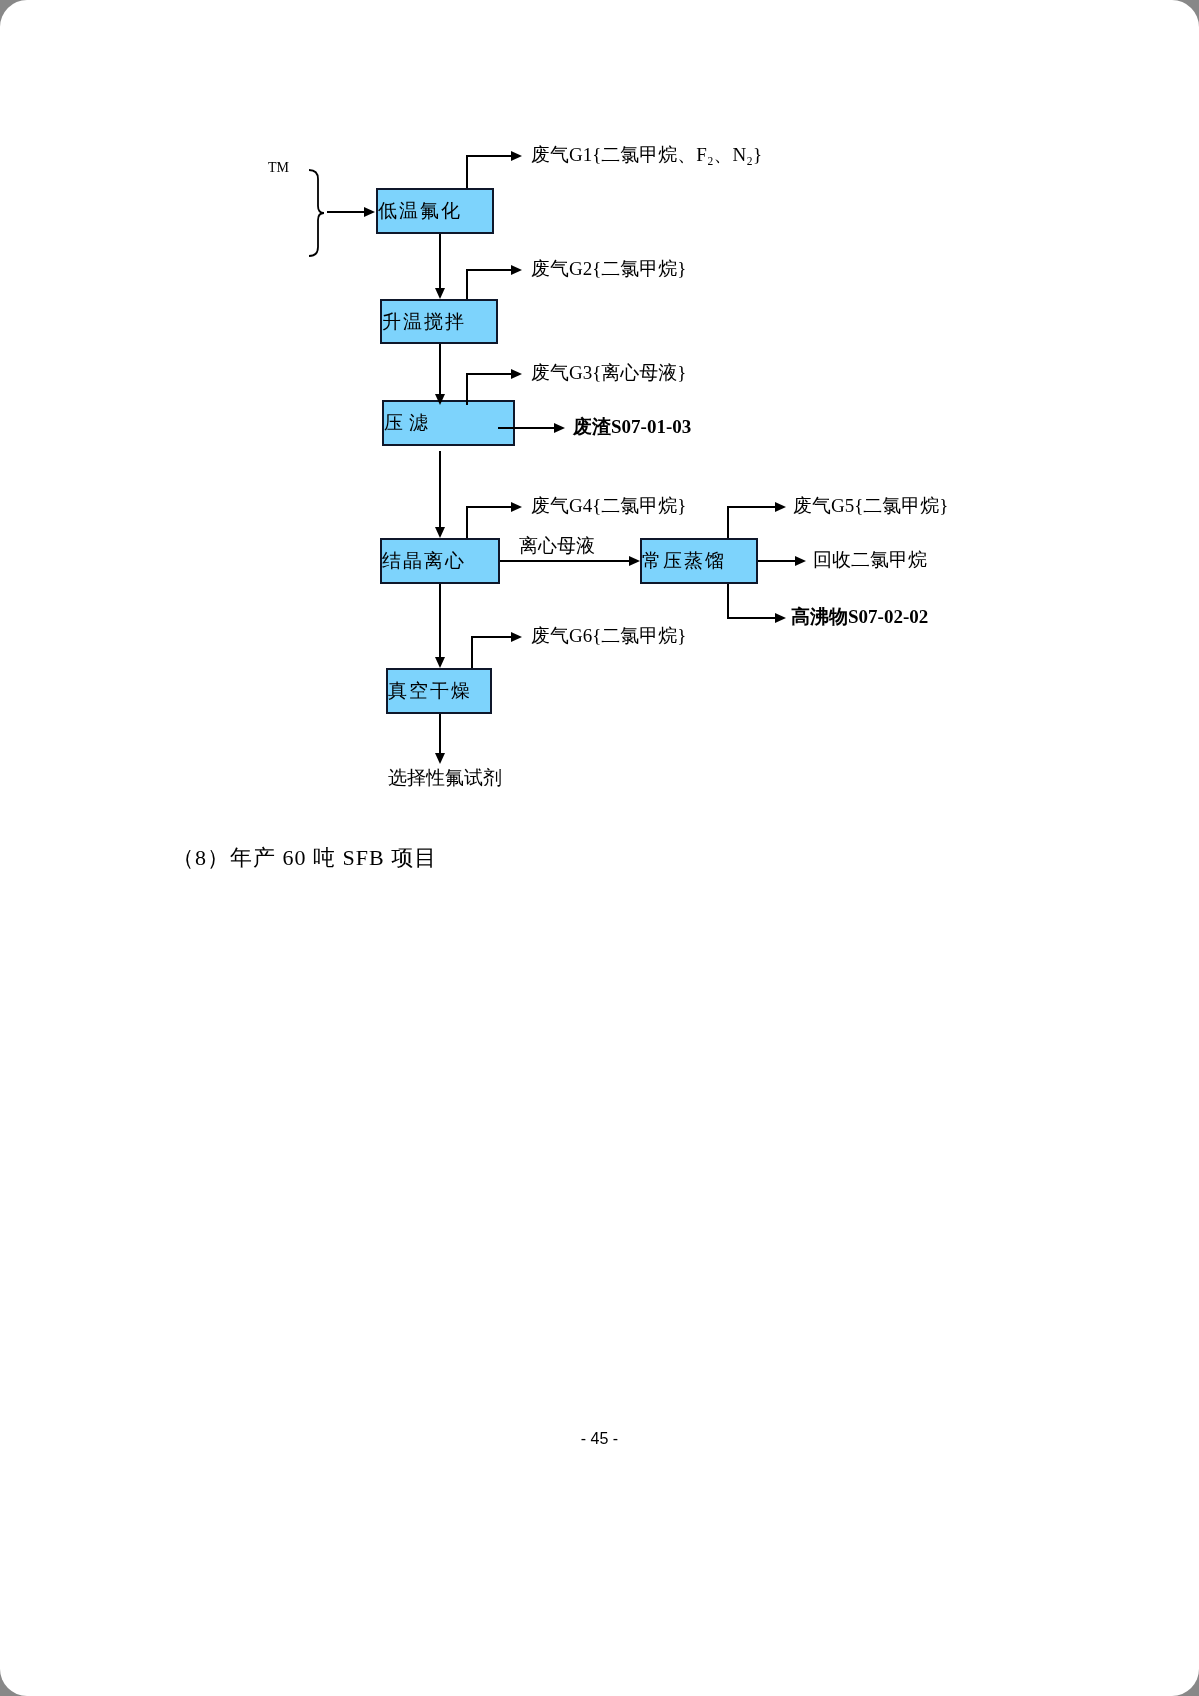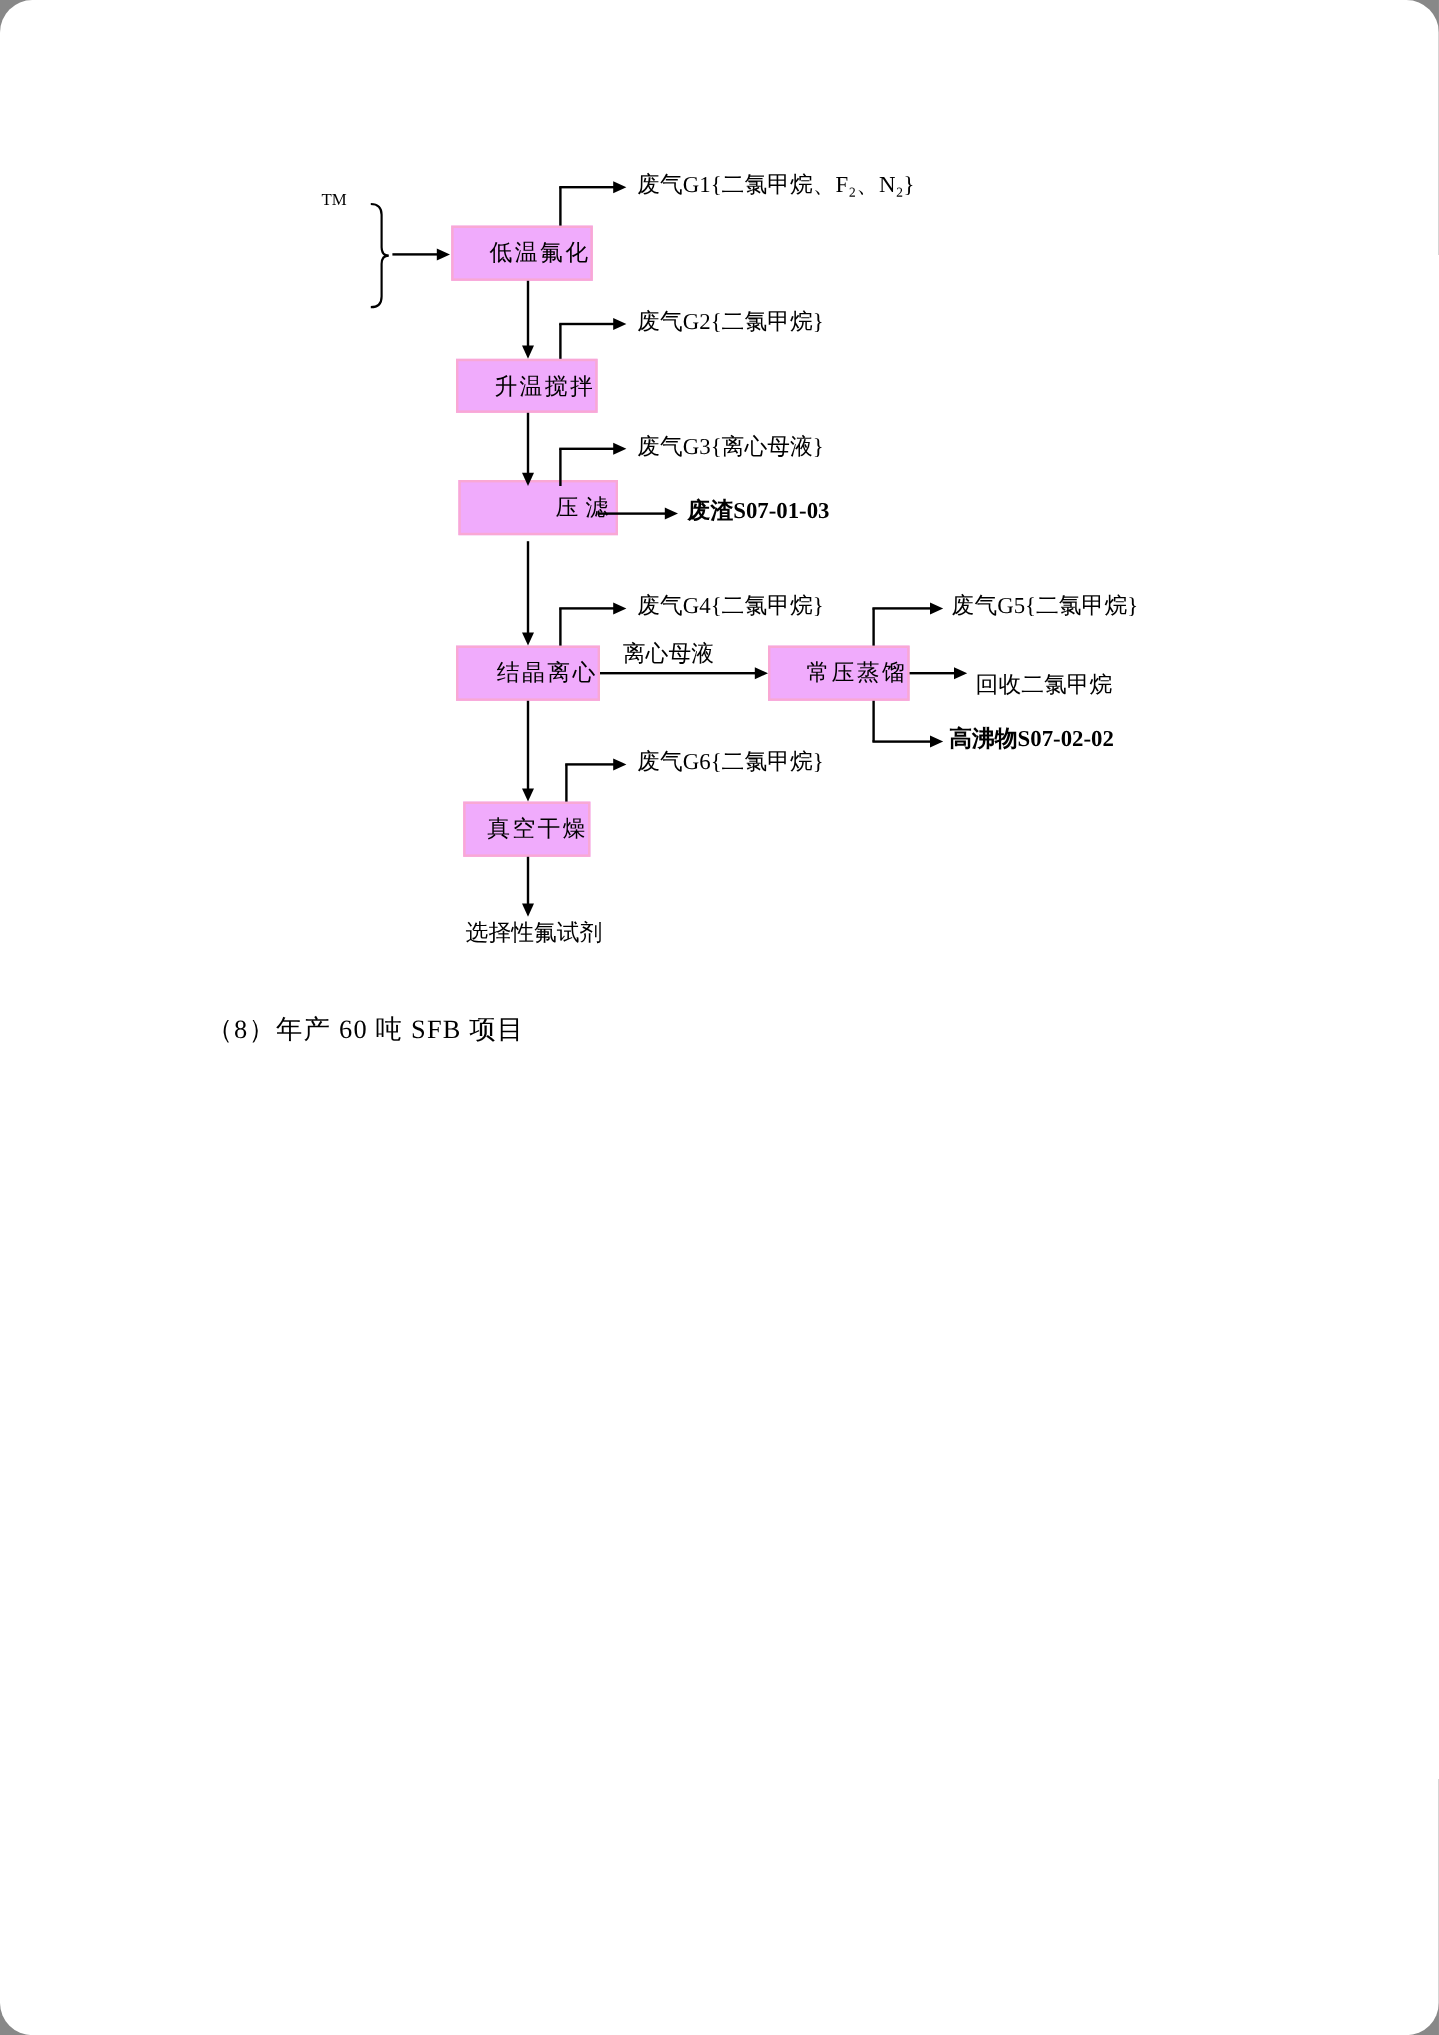--- a/index.html
+++ b/index.html
@@ -9,24 +9,24 @@
     margin:0 auto;
     background:#ffffff;
     font-family:"Liberation Serif","DejaVu Serif",serif;
     color:#000;
     overflow:hidden;
     border-radius:27px;
   }
   .box {
     position:absolute;
     box-sizing:border-box;
-    border:2px solid #f9a8d4;
-    display:flex; align-items:center; justify-content:flex-end;
+    border:2px solid #0f172a;
+    display:flex; align-items:center; justify-content:flex-start;
     font-size:19px; letter-spacing:2px;
-    background:#f0abfc;
+    background:#7dd3fc;
   }
   .lbl { position:absolute; font-size:19px; white-space:nowrap; line-height:24px; }
   .hline { position:absolute; height:2px; background:#000; }
   .vline { position:absolute; width:2px; background:#000; }
   .arr-r { position:absolute; width:0; height:0;
            border-top:5px solid transparent; border-bottom:5px solid transparent;
            border-left:11px solid #000; }
   .arr-d { position:absolute; width:0; height:0;
            border-left:5px solid transparent; border-right:5px solid transparent;
            border-top:11px solid #000; }
@@ -120,31 +120,32 @@
   <div class="arr-r" style="left:629px;top:556px;"></div>
   <div class="lbl" style="left:519px;top:534px;">离心母液</div>
 
   <div class="vline" style="left:727px;top:507px;height:31px;"></div>
   <div class="hline" style="left:727px;top:506px;width:49px;"></div>
   <div class="arr-r" style="left:775px;top:502px;"></div>
   <div class="lbl" style="left:793px;top:494px;">废气G5{二氯甲烷}</div>
 
   <div class="hline" style="left:758px;top:560px;width:38px;"></div>
   <div class="arr-r" style="left:795px;top:556px;"></div>
-  <div class="lbl" style="left:813px;top:548px;margin-top:12px;">回收二氯甲烷</div>
+  <div class="lbl" style="left:813px;top:548px;">回收二氯甲烷</div>
 
   <div class="vline" style="left:727px;top:584px;height:34px;"></div>
   <div class="hline" style="left:727px;top:617px;width:49px;"></div>
   <div class="arr-r" style="left:775px;top:613px;"></div>
   <div class="lbl bold" style="left:791px;top:605px;">高沸物S07-02-02</div>
 
   <div class="vline" style="left:471px;top:637px;height:31px;"></div>
   <div class="hline" style="left:471px;top:636px;width:41px;"></div>
   <div class="arr-r" style="left:511px;top:632px;"></div>
   <div class="lbl" style="left:531px;top:624px;">废气G6{二氯甲烷}</div>
 
   <div class="lbl" style="left:383px;top:766px;width:124px;text-align:center;">选择性氟试剂</div>
 
 
   <div class="heading" style="left:172px;top:843px;">（8）年产 60 吨 SFB 项目</div>
 
+  <div class="pageno" style="left:0;top:1430px;width:1199px;">- 45 -</div>
 
 </div>
 
 </body></html>

